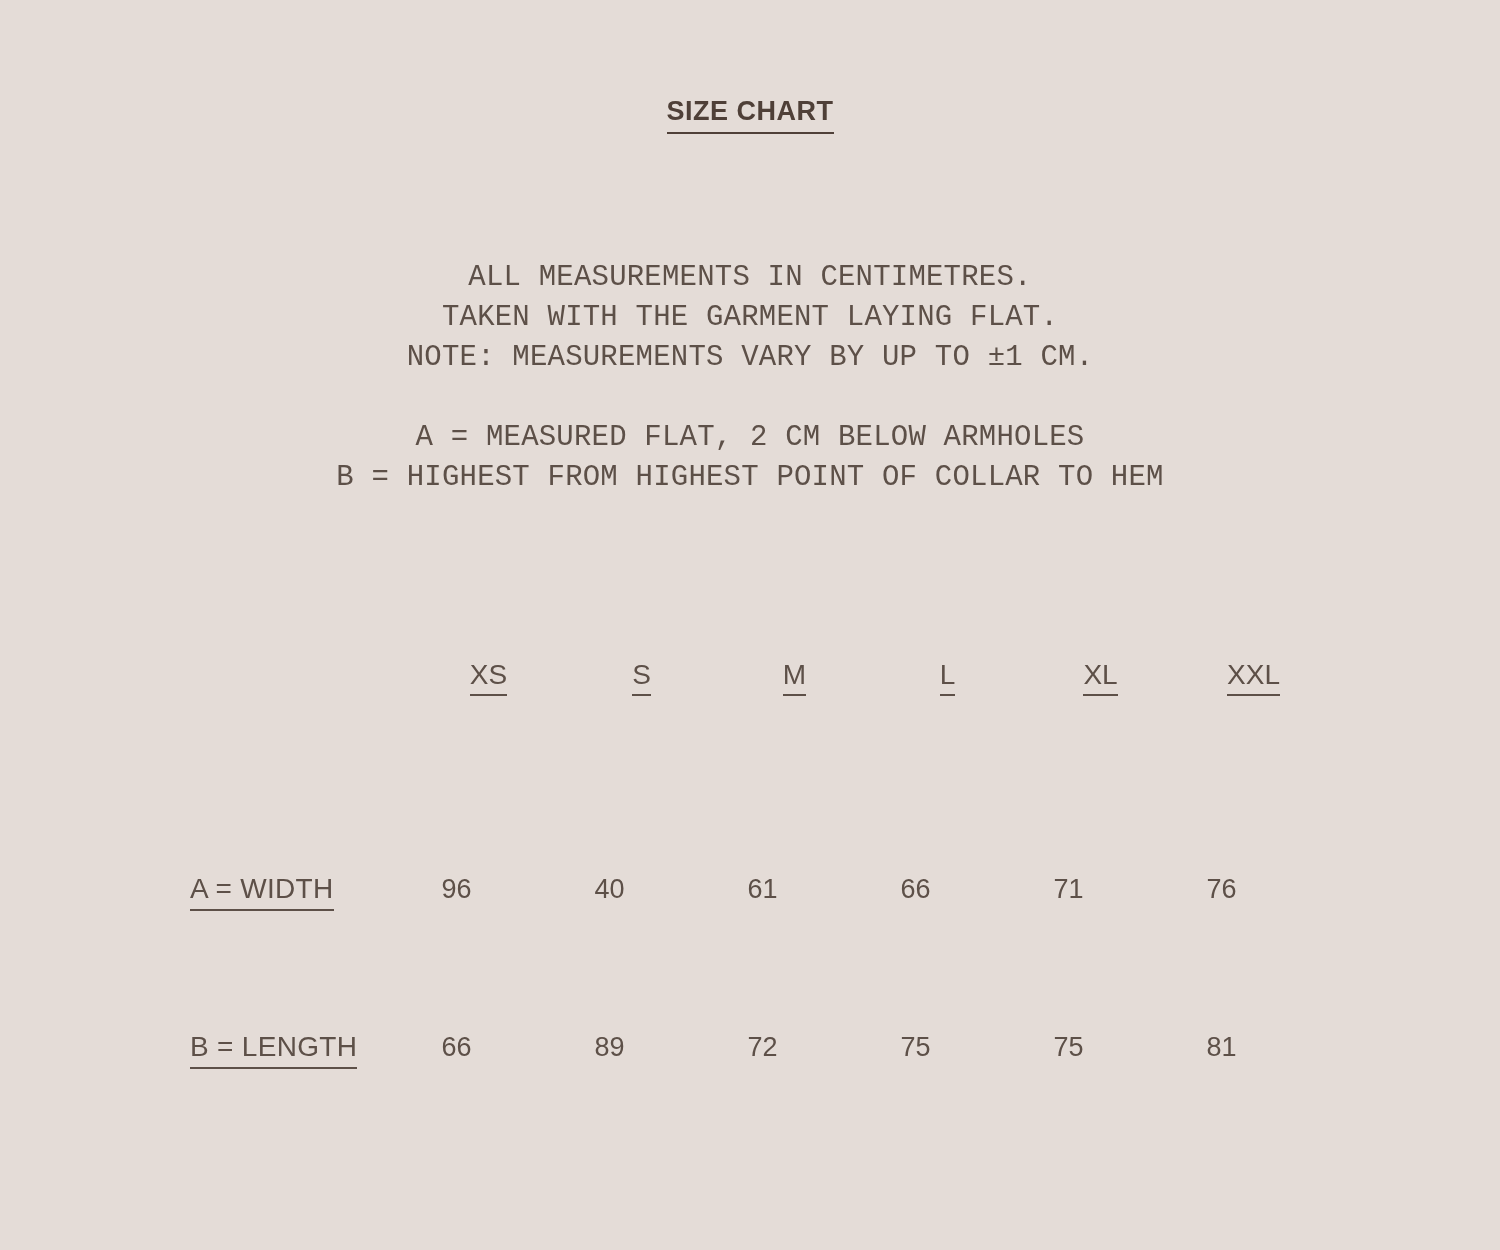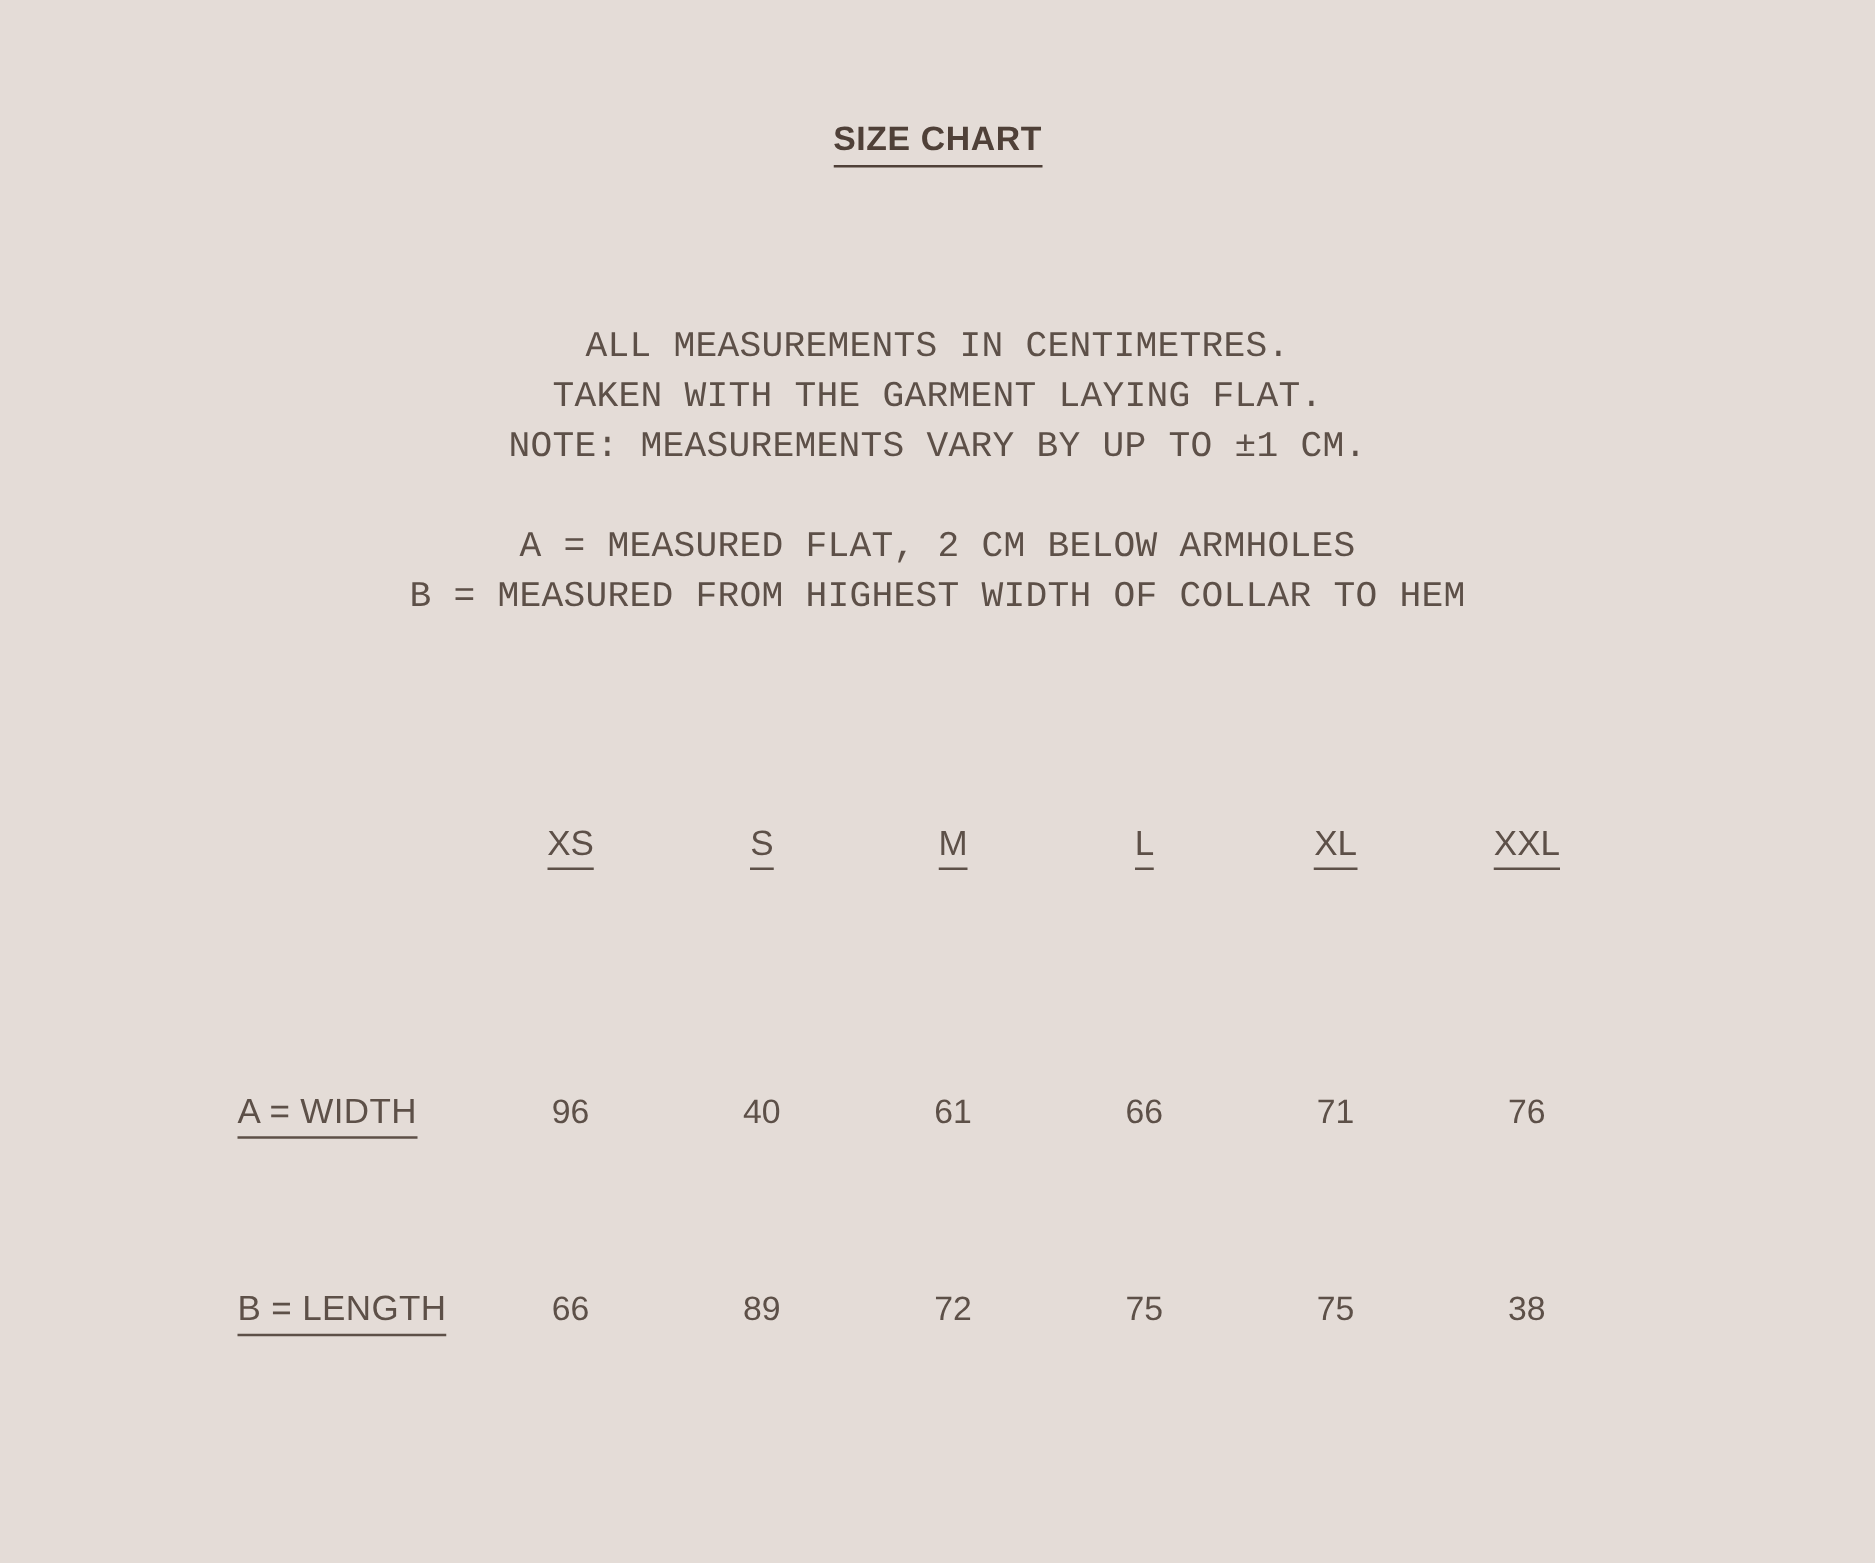--- a/index.html
+++ b/index.html
@@ -54,20 +54,21 @@
     top: 630px;
     left: 0;
     width: 1500px;
   }
   .row {
     display: flex;
     align-items: center;
   }
   .row.header {
     height: 90px;
+    margin-left: 32px;
   }
   .row.data {
     height: 158px;
   }
   .label-cell {
     width: 380px;
     padding-left: 190px;
     box-sizing: border-box;
     font-size: 28px;
     color: #5d5048;
@@ -107,21 +108,21 @@
   </div>
 
   <div class="notes">
     <div class="block">
       <div>ALL MEASUREMENTS IN CENTIMETRES.</div>
       <div>TAKEN WITH THE GARMENT LAYING FLAT.</div>
       <div>NOTE: MEASUREMENTS VARY BY UP TO ±1 CM.</div>
     </div>
     <div class="block">
       <div>A = MEASURED FLAT, 2 CM BELOW ARMHOLES</div>
-      <div>B = MEASURED FROM HIGHEST WIDTH OF COLLAR TO HEM</div>
+      <div>B = HIGHEST FROM HIGHEST POINT OF COLLAR TO HEM</div>
     </div>
   </div>
 
   <div class="table">
 
     <div class="row header">
       <div class="label-cell"></div>
       <div class="size-cell"><span class="u">XS</span></div>
       <div class="size-cell"><span class="u">S</span></div>
       <div class="size-cell"><span class="u">M</span></div>
@@ -142,18 +143,18 @@
       <div class="val-cell">76</div>
     </div>
 
     <div class="row data">
       <div class="label-cell"><span>B = LENGTH</span></div>
       <div class="val-cell">66</div>
       <div class="val-cell">89</div>
       <div class="val-cell">72</div>
       <div class="val-cell">75</div>
       <div class="val-cell">75</div>
-      <div class="val-cell">38</div>
+      <div class="val-cell">81</div>
     </div>
 
   </div>
 
 </div>
 
 </body></html>

